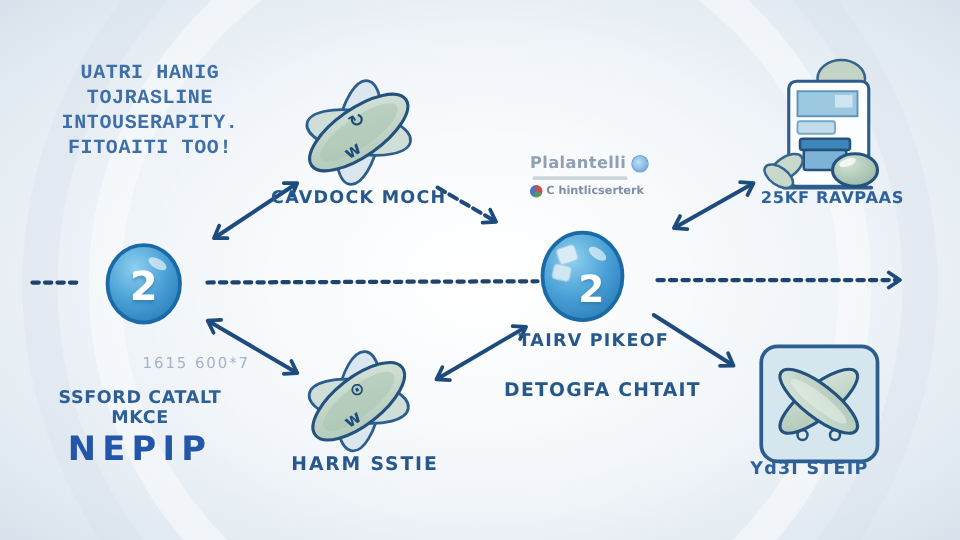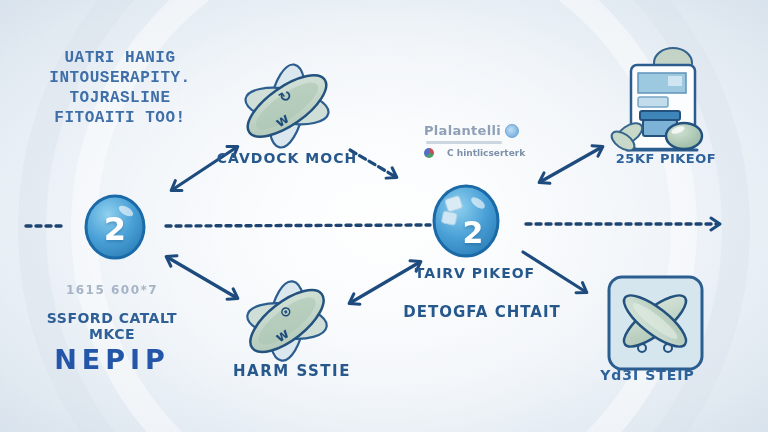--- a/index.html
+++ b/index.html
@@ -16,24 +16,24 @@
   #lbl-cavdock{left:207px;top:150px;width:160px;font-size:14px;}
   #lbl-25kf{left:596px;top:151px;width:140px;font-size:13px;letter-spacing:.5px;color:#2e629a;}
   #lbl-tairv{left:400px;top:265px;width:150px;font-size:14px;}
   #lbl-detogfa{left:398px;top:303px;width:168px;font-size:15px;}
   #lbl-harm{left:212px;top:362px;width:160px;font-size:15px;letter-spacing:1.5px;}
   #lbl-ydsl{left:580px;top:367px;width:135px;font-size:14px;color:#2e629a;}
   #wm{left:424px;top:123px;width:140px;text-align:left;position:absolute;}
   .wm-brand{font-size:13px;color:#8fa0b6;font-weight:bold;letter-spacing:.3px;display:flex;align-items:flex-end;gap:4px;}
   .wm-brand-icon{width:12px;height:12px;border-radius:50%;background:radial-gradient(circle at 40% 40%, #bfe0f5 0%, #7fb3e0 70%);display:inline-block;border:1px solid #6ea3d4;}
   .wm-bar{width:76px;height:3px;background:#ccd6e0;margin:3px 0 4px 2px;border-radius:2px;}
-  .wm-sub{font-size:9px;color:#7d90aa;font-weight:bold;display:flex;align-items:flex-start;gap:13px;}
+  .wm-sub{font-size:9px;color:#7d90aa;font-weight:bold;display:flex;align-items:flex-start;gap:3px;}
   .wm-mark{width:10px;height:10px;border-radius:50%;display:inline-block;background:conic-gradient(#c94f4f 0 30%, #4f9a6a 30% 62%, #4f6fc9 62% 100%);}
   #note-bl{left:24px;top:283px;width:176px;position:absolute;text-align:center;}
-  .bl-muted{font-size:12px;color:#a6b4c6;letter-spacing:1.5px;font-weight:bold;}
+  .bl-muted{font-size:12px;color:#a6b4c6;letter-spacing:1.5px;font-weight:normal;text-align:right;}
   .bl-line{font-size:14px;color:#2e5f96;margin-top:13px;font-weight:bold;letter-spacing:.5px;}
   .bl-big{font-size:27px;color:#2355a8;margin-top:2px;font-weight:bold;letter-spacing:5px;}
   .num{position:absolute;transform:translate(-50%,-50%);color:#fff;font-weight:bold;font-size:32px;text-shadow:0 2px 3px rgba(20,80,130,.35);}
   #num1{left:115px;top:229px;}
   #num2{left:473px;top:232px;font-size:30px;}
 </style>
 </head>
 <body>
 
 <div id="stage">
@@ -138,40 +138,40 @@
       <ellipse cx="478" cy="203" rx="8" ry="4" transform="rotate(35 478 203)" fill="#ffffff" opacity="0.6"></ellipse>
       <g transform="translate(455,206)">
         <rect x="-8" y="-9" width="15" height="13" rx="3" transform="rotate(-18)" fill="#d9ecf6" stroke="#a8cfe6"></rect>
         <rect x="-10" y="7" width="14" height="12" rx="3" transform="rotate(12)" fill="#cfe7f4" stroke="#a8cfe6"></rect>
       </g>
     </g>
   </svg>
 
   <div class="lbl" id="note-tl">
     <div>UATRI HANIG</div>
+    <div>TOJRASLINE</div>
     <div>INTOUSERAPITY.</div>
-    <div>TOJRASLINE</div>
     <div>FITOAITI TOO!</div>
   </div>
 
   <div class="lbl" id="lbl-cavdock">CAVDOCK MOCH</div>
 
   <div id="wm">
     <div class="wm-brand">
       <span>Plalantelli</span>
       <span class="wm-brand-icon"></span>
     </div>
     <div class="wm-bar"></div>
     <div class="wm-sub">
       <span class="wm-mark"></span>
       <span>C hintlicserterk</span>
     </div>
   </div>
 
-  <div class="lbl" id="lbl-25kf">25KF PIKEOF</div>
+  <div class="lbl" id="lbl-25kf">25KF RAVPAAS</div>
 
   <div class="lbl" id="lbl-tairv">TAIRV PIKEOF</div>
 
   <div class="lbl" id="lbl-detogfa">DETOGFA CHTAIT</div>
 
   <div class="lbl" id="lbl-harm">HARM SSTIE</div>
 
   <div class="lbl" id="lbl-ydsl">Yd3I STEIP</div>
 
   <div id="note-bl">

